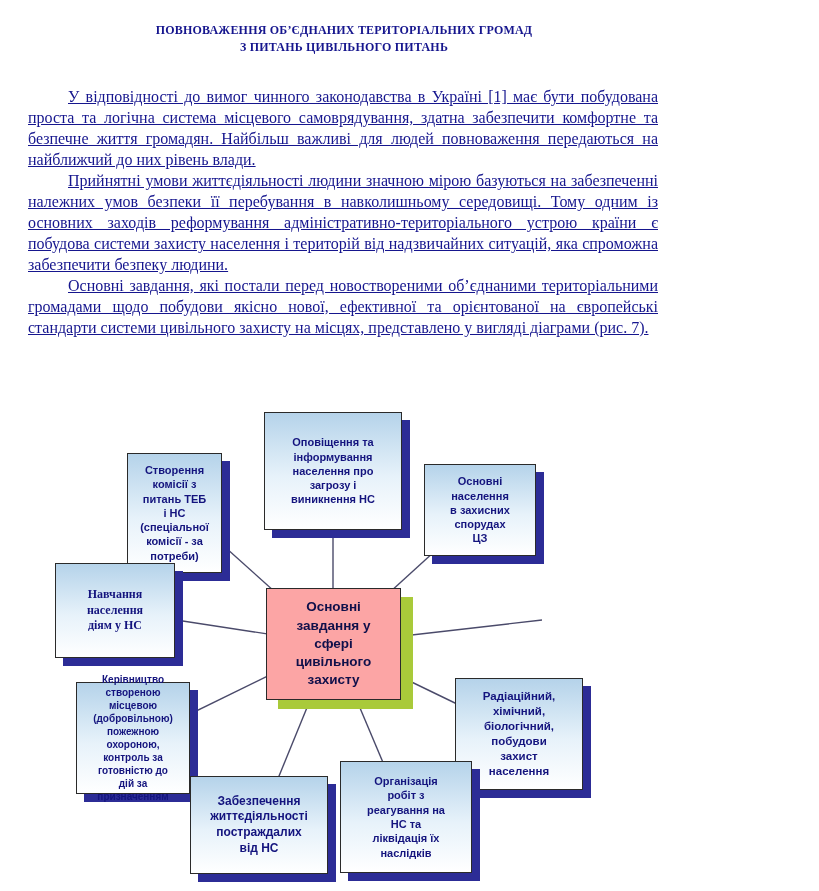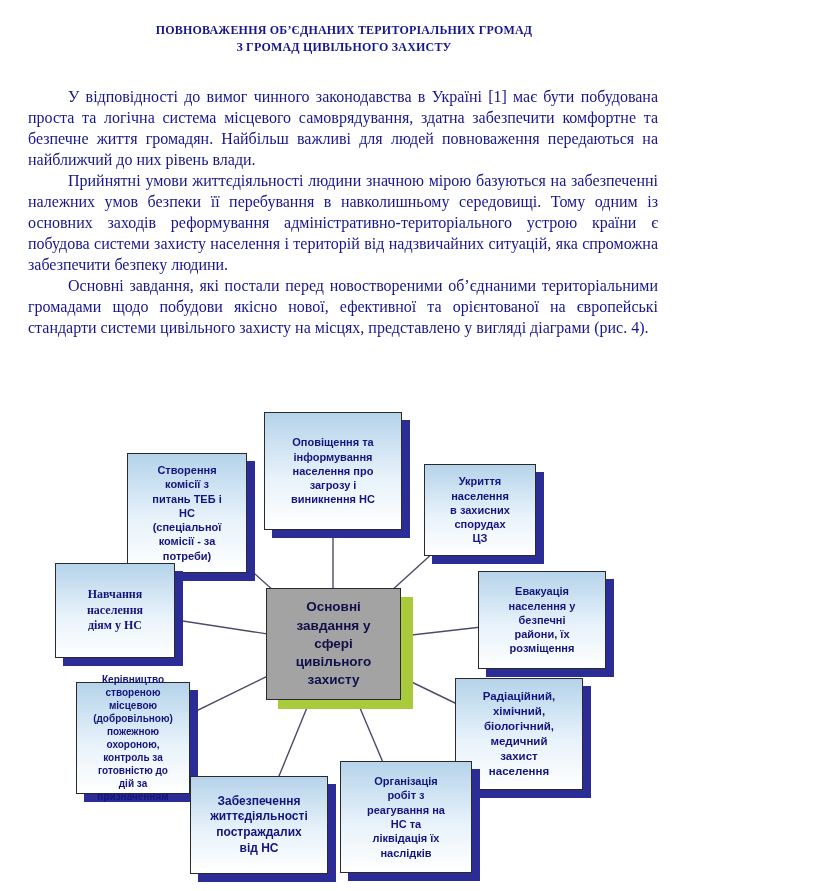--- a/index.html
+++ b/index.html
@@ -14,21 +14,21 @@
   .doc-title {
     position:absolute; top:22px; left:28px; width:632px;
     margin:0; text-align:center;
     font-size:12px; font-weight:bold; line-height:1.45;
     letter-spacing:0.2px;
   }
   .doc-body {
     position:absolute; top:86px; left:28px; width:630px;
     font-size:16px; line-height:21px; text-align:justify;
   }
-  .doc-body p { margin:0; text-indent:40px; }
+  .doc-body p { margin:0; text-indent:40px;text-decoration:underline; }
 
   .diagram {
     position:absolute; top:408px; left:0; width:700px; height:483px;
   }
   .connectors { position:absolute; top:0; left:0; }
   .connectors line { stroke:var(--line, #4a4a6a); stroke-width:1.4; }
 
   .dbox {
     position:absolute;
     box-sizing:border-box;
@@ -37,51 +37,51 @@
     box-shadow:8px 8px 0 0 var(--shadow-navy, #2c2c96);
     display:flex; align-items:center; justify-content:center;
     text-align:center;
     font-family:"Liberation Sans", sans-serif;
     font-weight:bold;
     font-size:11px; line-height:1.3;
     color:var(--box-ink, #14147e);
     padding:4px 23px;
   }
   .dbox.center-box {
-    background:#a3a3a3;
+    background:#fca5a5;
     box-shadow:12px 9px 0 0 var(--shadow-green, #a9ca3a);
     font-size:13.5px; line-height:1.35;
     color:#10104a;
   }
 
   .p0 { left:264px; top:4px;   width:138px; height:118px; }
-  .p1 { left:127px; top:45px;  width:120px; height:120px; }
+  .p1 { left:127px; top:45px;  width:95px; height:120px; }
   .p2 { left:424px; top:56px;  width:112px; height:92px;  }
   .p3 { left:55px;  top:155px; width:120px; height:95px;  font-size:12px;font-family:Liberation Serif, serif; }
   .p4 { left:478px; top:163px; width:128px; height:98px;  }
   .p5 { left:76px;  top:274px; width:114px; height:112px; font-size:10px; }
   .p6 { left:455px; top:270px; width:128px; height:112px; font-size:11.5px; }
   .p7 { left:190px; top:368px; width:138px; height:98px;  font-size:12px; }
   .p8 { left:340px; top:353px; width:132px; height:112px; }
   .pc { left:266px; top:180px; width:135px; height:112px; }
 </style>
 </head>
 <body>
 
 <div class="page">
 
   <h1 class="doc-title">
     <span>ПОВНОВАЖЕННЯ ОБ’ЄДНАНИХ ТЕРИТОРІАЛЬНИХ ГРОМАД</span><br>
-    <span>З ГРОМАД ЦИВІЛЬНОГО ЗАХИСТУ</span>
+    <span>З ПИТАНЬ ЦИВІЛЬНОГО ПИТАНЬ</span>
   </h1>
 
   <div class="doc-body">
     <p>У відповідності до вимог чинного законодавства в Україні [1] має бути побудована проста та логічна система місцевого самоврядування, здатна забезпечити комфортне та безпечне життя громадян. Найбільш важливі для людей повноваження передаються на найближчий до них рівень влади.</p>
     <p>Прийнятні умови життєдіяльності людини значною мірою базуються на забезпеченні належних умов безпеки її перебування в навколишньому середовищі. Тому одним із основних заходів реформування адміністративно-територіального устрою країни є побудова системи захисту населення і територій від надзвичайних ситуацій, яка спроможна забезпечити безпеку людини.</p>
-    <p>Основні завдання, які постали перед новоствореними об’єднаними територіальними громадами щодо побудови якісно нової, ефективної та орієнтованої на європейські стандарти системи цивільного захисту на місцях, представлено у вигляді діаграми (рис. 4).</p>
+    <p>Основні завдання, які постали перед новоствореними об’єднаними територіальними громадами щодо побудови якісно нової, ефективної та орієнтованої на європейські стандарти системи цивільного захисту на місцях, представлено у вигляді діаграми (рис. 7).</p>
   </div>
 
   <div class="diagram">
 
     <svg class="connectors" width="700" height="483" viewBox="0 0 700 483">
       <line x1="333" y1="236" x2="333" y2="63"></line>
       <line x1="333" y1="236" x2="187" y2="105"></line>
       <line x1="333" y1="236" x2="480" y2="102"></line>
       <line x1="333" y1="236" x2="111" y2="202"></line>
       <line x1="333" y1="236" x2="542" y2="212"></line>
@@ -93,37 +93,34 @@
 
     <div class="dbox p0">
       <span>Оповіщення та інформування населення про загрозу і виникнення НС</span>
     </div>
 
     <div class="dbox p1">
       <span>Створення комісії з питань ТЕБ і НС (спеціальної комісії - за потреби)</span>
     </div>
 
     <div class="dbox p2">
-      <span>Укриття населення в захисних спорудах ЦЗ</span>
+      <span>Основні населення в захисних спорудах ЦЗ</span>
     </div>
 
     <div class="dbox p3">
       <span>Навчання населення діям у НС</span>
     </div>
 
-    <div class="dbox p4">
-      <span>Евакуація населення у безпечні райони, їх розміщення</span>
-    </div>
 
     <div class="dbox p5">
       <span>Керівництво створеною місцевою (добровільною) пожежною охороною, контроль за готовністю до дій за призначенням</span>
     </div>
 
     <div class="dbox p6">
-      <span>Радіаційний, хімічний, біологічний, медичний захист населення</span>
+      <span>Радіаційний, хімічний, біологічний, побудови захист населення</span>
     </div>
 
     <div class="dbox p7">
       <span>Забезпечення життєдіяльності постраждалих від НС</span>
     </div>
 
     <div class="dbox p8">
       <span>Організація робіт з реагування на НС та ліквідація їх наслідків</span>
     </div>
 

